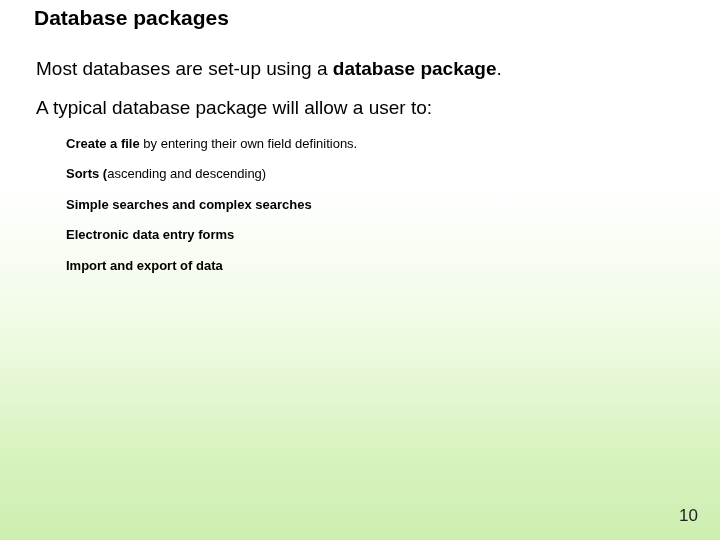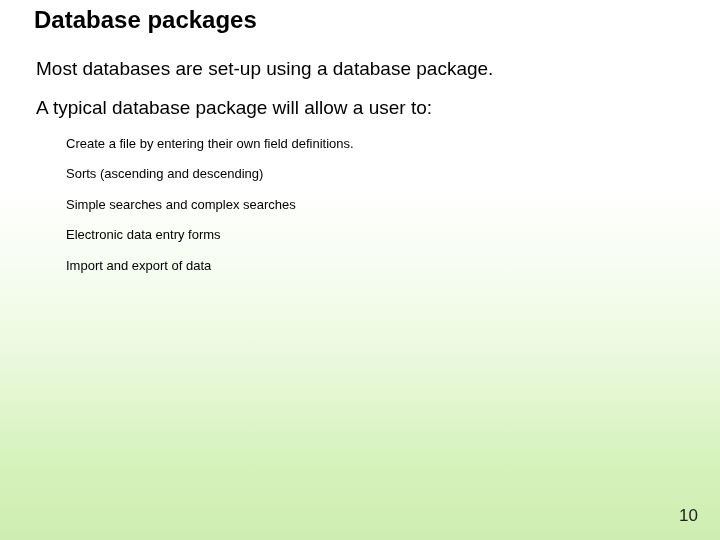--- a/index.html
+++ b/index.html
@@ -15,21 +15,21 @@
     height: 540px;
     background: linear-gradient(to bottom, #ffffff 0%, #ffffff 35%, #f0fbe6 60%, #d7f2bd 85%, #cdeeb1 100%);
     box-sizing: border-box;
     position: relative;
     color: #000;
   }
   .title {
     position: absolute;
     left: 34px;
     top: 6px;
-    font-size: 24px;
+    font-size: 21px;
     font-weight: bold;
     letter-spacing: 0px;
   }
   .body {
     position: absolute;
     left: 36px;
     top: 58px;
     width: 640px;
     font-size: 19px;
     line-height: 1.2;
@@ -37,21 +37,21 @@
   .para {
     margin-bottom: 16px;
   }
   .list {
     margin-left: 30px;
   }
   .item {
     margin-bottom: 15px;
     font-size: 13px;
   }
-  .b { font-weight: normal; }
+  .b { font-weight: bold; }
   .pagenum {
     position: absolute;
     right: 22px;
     bottom: 14px;
     font-size: 17px;
     color: #222;
   }
 </style>
 </head>
 <body>

